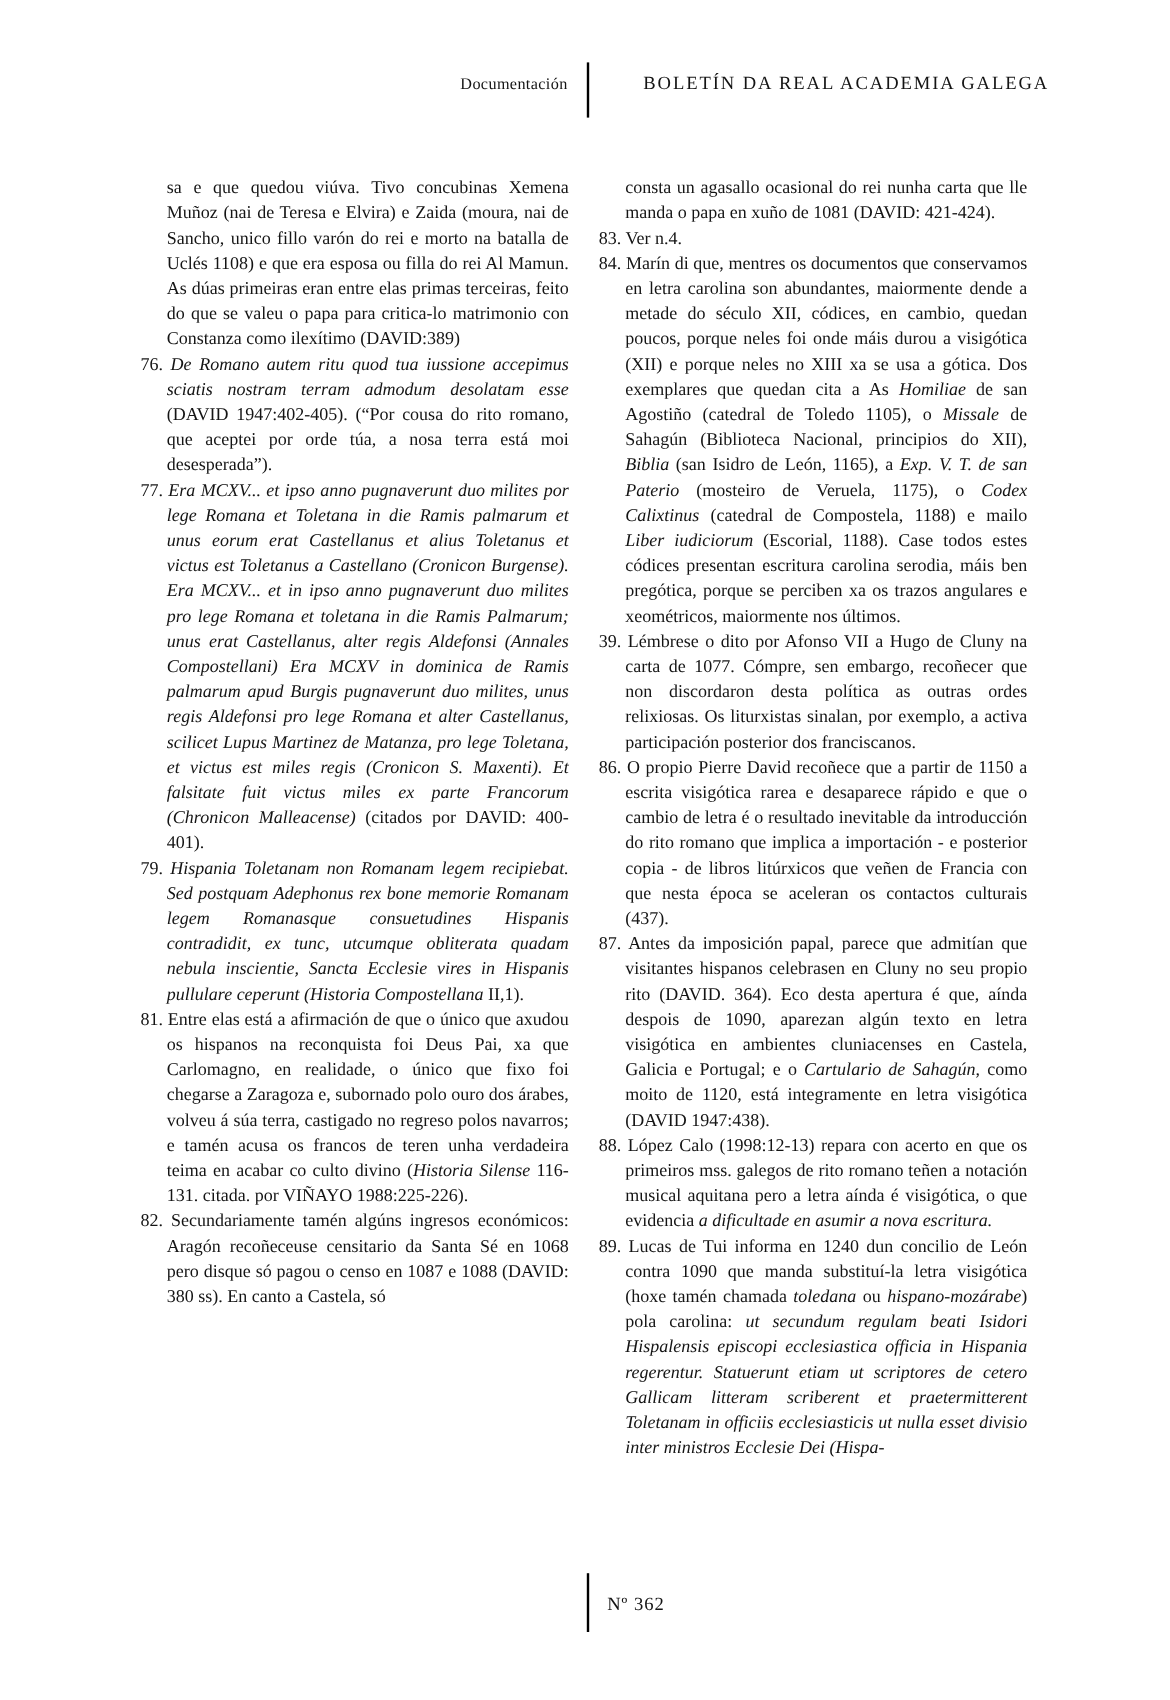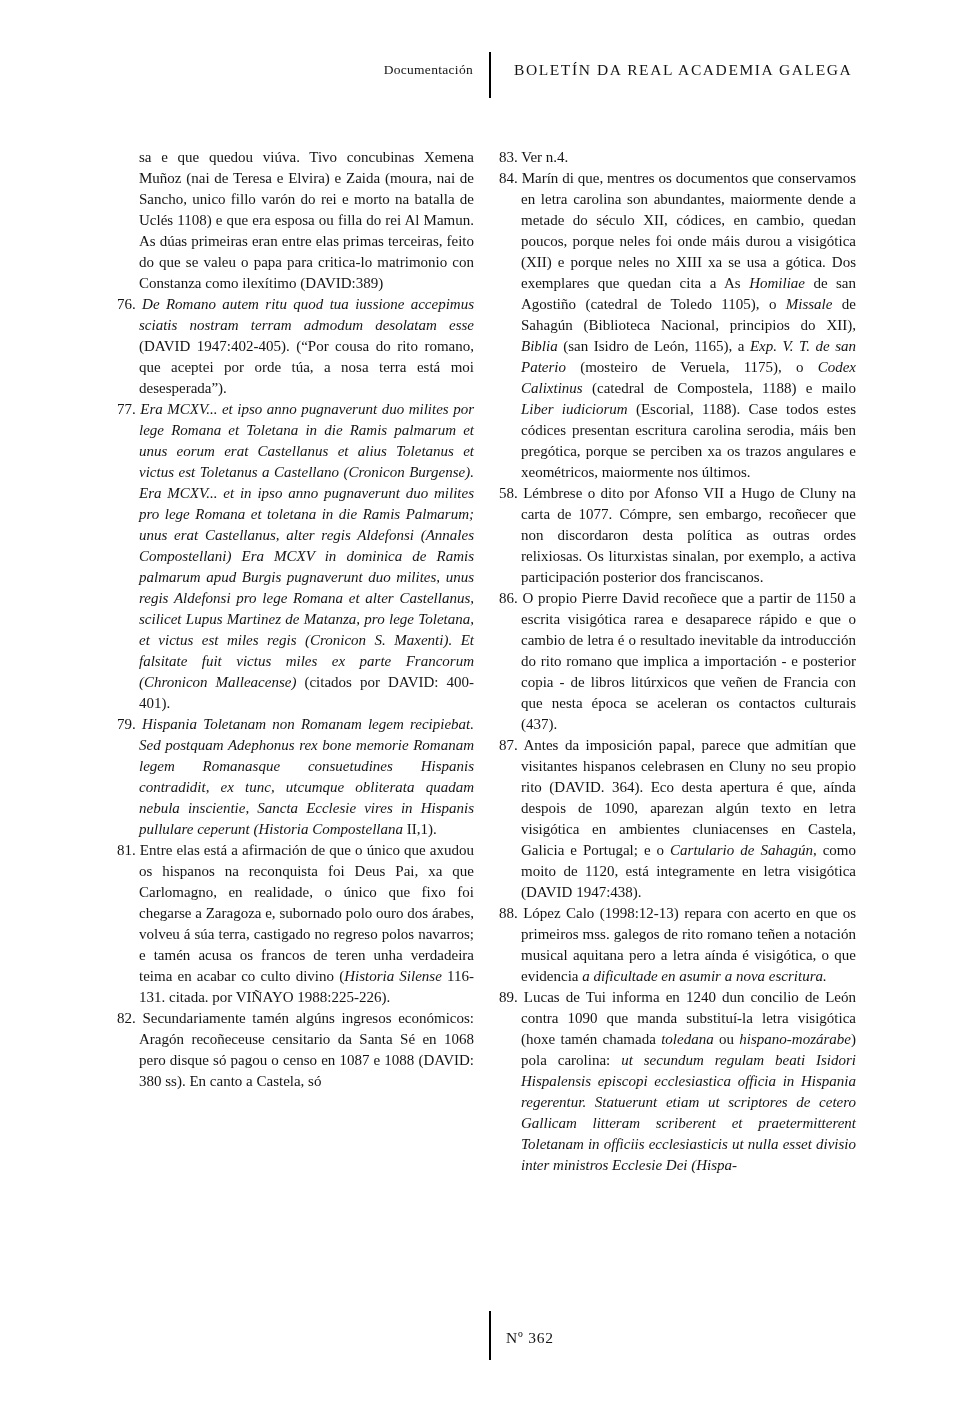--- a/index.html
+++ b/index.html
@@ -8,21 +8,21 @@
     background:#ffffff; color:#141414;
     font-family:Liberation Serif, serif;
     overflow:hidden;
   }
   
   .hdr-section {
     position:absolute; left:117px; top:62px; width:356px;
     text-align:right; font-size:13.5px; letter-spacing:0.3px;
   }
   .hdr-journal {
-    position:absolute; left:514px; top:61px;
+    position:absolute; left:536px; top:61px;
     font-size:15.5px; letter-spacing:1.6px; white-space:nowrap;
   }
   .vrule-top {
     position:absolute; left:489px; top:52px; width:1.5px; height:46px;
     background:#000;
   }
   
   .col { position:absolute; top:147px; width:357px; }
   .col-left  { left:117px; }
   .col-right { left:499px; }
@@ -60,23 +60,24 @@
   <div class="col col-left">
       <p class="note cont"><span>sa e que quedou viúva. Tivo concubinas Xemena Muñoz (nai de Teresa e Elvira) e Zaida (moura, nai de Sancho, unico fillo varón do rei e morto na batalla de Uclés 1108) e que era esposa ou filla do rei Al Mamun. As dúas primeiras eran entre elas primas terceiras, feito do que se valeu o papa para critica-lo matrimonio con Constanza como ilexítimo (DAVID:389)</span></p>
       <p class="note"><span class="num">76. </span><span class="it">De Romano autem ritu quod tua iussione accepimus sciatis nostram terram admodum desolatam esse </span><span>(DAVID 1947:402-405). (“Por cousa do rito romano, que aceptei por orde túa, a nosa terra está moi desesperada”).</span></p>
       <p class="note"><span class="num">77. </span><span class="it">Era MCXV... et ipso anno pugnaverunt duo milites por lege Romana et Toletana in die Ramis palmarum et unus eorum erat Castellanus et alius Toletanus et victus est Toletanus a Castellano (Cronicon Burgense). Era MCXV... et in ipso anno pugnaverunt duo milites pro lege Romana et toletana in die Ramis Palmarum; unus erat Castellanus, alter regis Aldefonsi (Annales Compostellani) Era MCXV in dominica de Ramis palmarum apud Burgis pugnaverunt duo milites, unus regis Aldefonsi pro lege Romana et alter Castellanus, scilicet Lupus Martinez de Matanza, pro lege Toletana, et victus est miles regis (Cronicon S. Maxenti). Et falsitate fuit victus miles ex parte Francorum (Chronicon Malleacense) </span><span>(citados por DAVID: 400-401).</span></p>
       <p class="note"><span class="num">79. </span><span class="it">Hispania Toletanam non Romanam legem recipiebat. Sed postquam Adephonus rex bone memorie Romanam legem Romanasque consuetudines Hispanis contradidit, ex tunc, utcumque obliterata quadam nebula inscientie, Sancta Ecclesie vires in Hispanis pullulare ceperunt (Historia Compostellana </span><span>II,1).</span></p>
       <p class="note"><span class="num">81. </span><span>Entre elas está a afirmación de que o único que axudou os hispanos na reconquista foi Deus Pai, xa que Carlomagno, en realidade, o único que fixo foi chegarse a Zaragoza e, subornado polo ouro dos árabes, volveu á súa terra, castigado no regreso polos navarros; e tamén acusa os francos de teren unha verdadeira teima en acabar co culto divino (</span><span class="it">Historia Silense</span><span> 116-131. citada. por VIÑAYO 1988:225-226).</span></p>
       <p class="note"><span class="num">82. </span><span>Secundariamente tamén algúns ingresos económicos: Aragón recoñeceuse censitario da Santa Sé en 1068 pero disque só pagou o censo en 1087 e 1088 (DAVID: 380 ss). En canto a Castela, só</span></p>
     </div>
 
   <div class="col col-right">
+      <p class="note cont"><span>consta un agasallo ocasional do rei nunha carta que lle manda o papa en xuño de 1081 (DAVID: 421-424).</span></p>
       <p class="note"><span class="num">83. </span><span>Ver n.4.</span></p>
       <p class="note"><span class="num">84. </span><span>Marín di que, mentres os documentos que conservamos en letra carolina son abundantes, maiormente dende a metade do século XII, códices, en cambio, quedan poucos, porque neles foi onde máis durou a visigótica (XII) e porque neles no XIII xa se usa a gótica. Dos exemplares que quedan cita a As </span><span class="it">Homiliae</span><span> de san Agostiño (catedral de Toledo 1105), o </span><span class="it">Missale</span><span> de Sahagún (Biblioteca Nacional, principios do XII), </span><span class="it">Biblia</span><span> (san Isidro de León, 1165), a </span><span class="it">Exp. V. T. de san Paterio</span><span> (mosteiro de Veruela, 1175), o </span><span class="it">Codex Calixtinus</span><span> (catedral de Compostela, 1188) e mailo </span><span class="it">Liber iudiciorum</span><span> (Escorial, 1188). Case todos estes códices presentan escritura carolina serodia, máis ben pregótica, porque se perciben xa os trazos angulares e xeométricos, maiormente nos últimos.</span></p>
-      <p class="note"><span class="num">58. </span><span>Lémbrese o dito por Afonso VII a Hugo de Cluny na carta de 1077. Cómpre, sen embargo, recoñecer que non discordaron desta política as outras ordes relixiosas. Os liturxistas sinalan, por exemplo, a activa participación posterior dos franciscanos.</span></p>
+      <p class="note"><span class="num">39. </span><span>Lémbrese o dito por Afonso VII a Hugo de Cluny na carta de 1077. Cómpre, sen embargo, recoñecer que non discordaron desta política as outras ordes relixiosas. Os liturxistas sinalan, por exemplo, a activa participación posterior dos franciscanos.</span></p>
       <p class="note"><span class="num">86. </span><span>O propio Pierre David recoñece que a partir de 1150 a escrita visigótica rarea e desaparece rápido e que o cambio de letra é o resultado inevitable da introducción do rito romano que implica a importación - e posterior copia - de libros litúrxicos que veñen de Francia con que nesta época se aceleran os contactos culturais (437).</span></p>
       <p class="note"><span class="num">87. </span><span>Antes da imposición papal, parece que admitían que visitantes hispanos celebrasen en Cluny no seu propio rito (DAVID. 364). Eco desta apertura é que, aínda despois de 1090, aparezan algún texto en letra visigótica en ambientes cluniacenses en Castela, Galicia e Portugal; e o </span><span class="it">Cartulario de Sahagún</span><span>, como moito de 1120, está integramente en letra visigótica (DAVID 1947:438).</span></p>
       <p class="note"><span class="num">88. </span><span>López Calo (1998:12-13) repara con acerto en que os primeiros mss. galegos de rito romano teñen a notación musical aquitana pero a letra aínda é visigótica, o que evidencia </span><span class="it">a dificultade en asumir a nova escritura.</span></p>
       <p class="note"><span class="num">89. </span><span>Lucas de Tui informa en 1240 dun concilio de León contra 1090 que manda substituí-la letra visigótica (hoxe tamén chamada </span><span class="it">toledana</span><span> ou </span><span class="it">hispano-mozárabe</span><span>) pola carolina: </span><span class="it">ut secundum regulam beati Isidori Hispalensis episcopi ecclesiastica officia in Hispania regerentur. Statuerunt etiam ut scriptores de cetero Gallicam litteram scriberent et praetermitterent Toletanam in officiis ecclesiasticis ut nulla esset divisio inter ministros Ecclesie Dei (Hispa-</span></p>
     </div>
 
 
   <div class="vrule-bottom"></div>
 
   <div class="ftr-issue">Nº 362</div>

